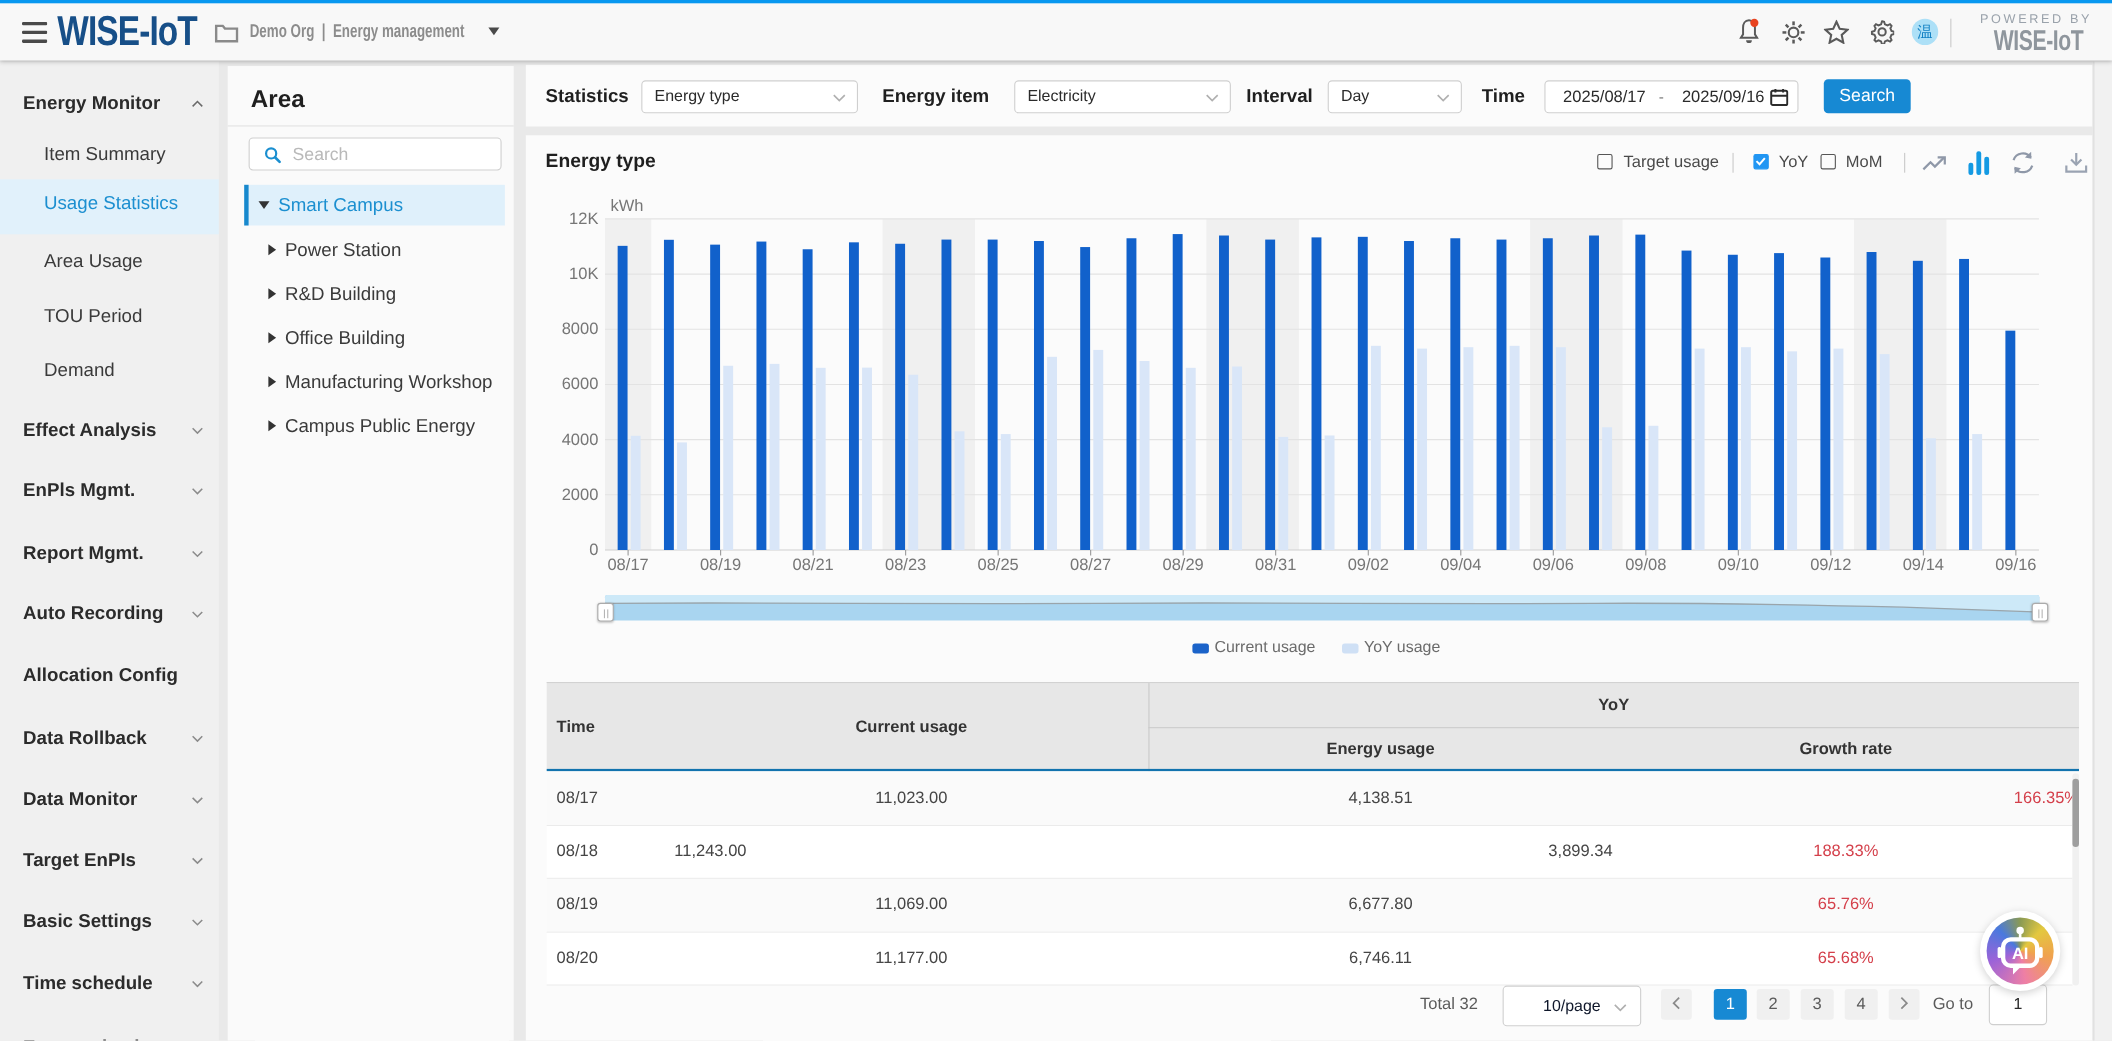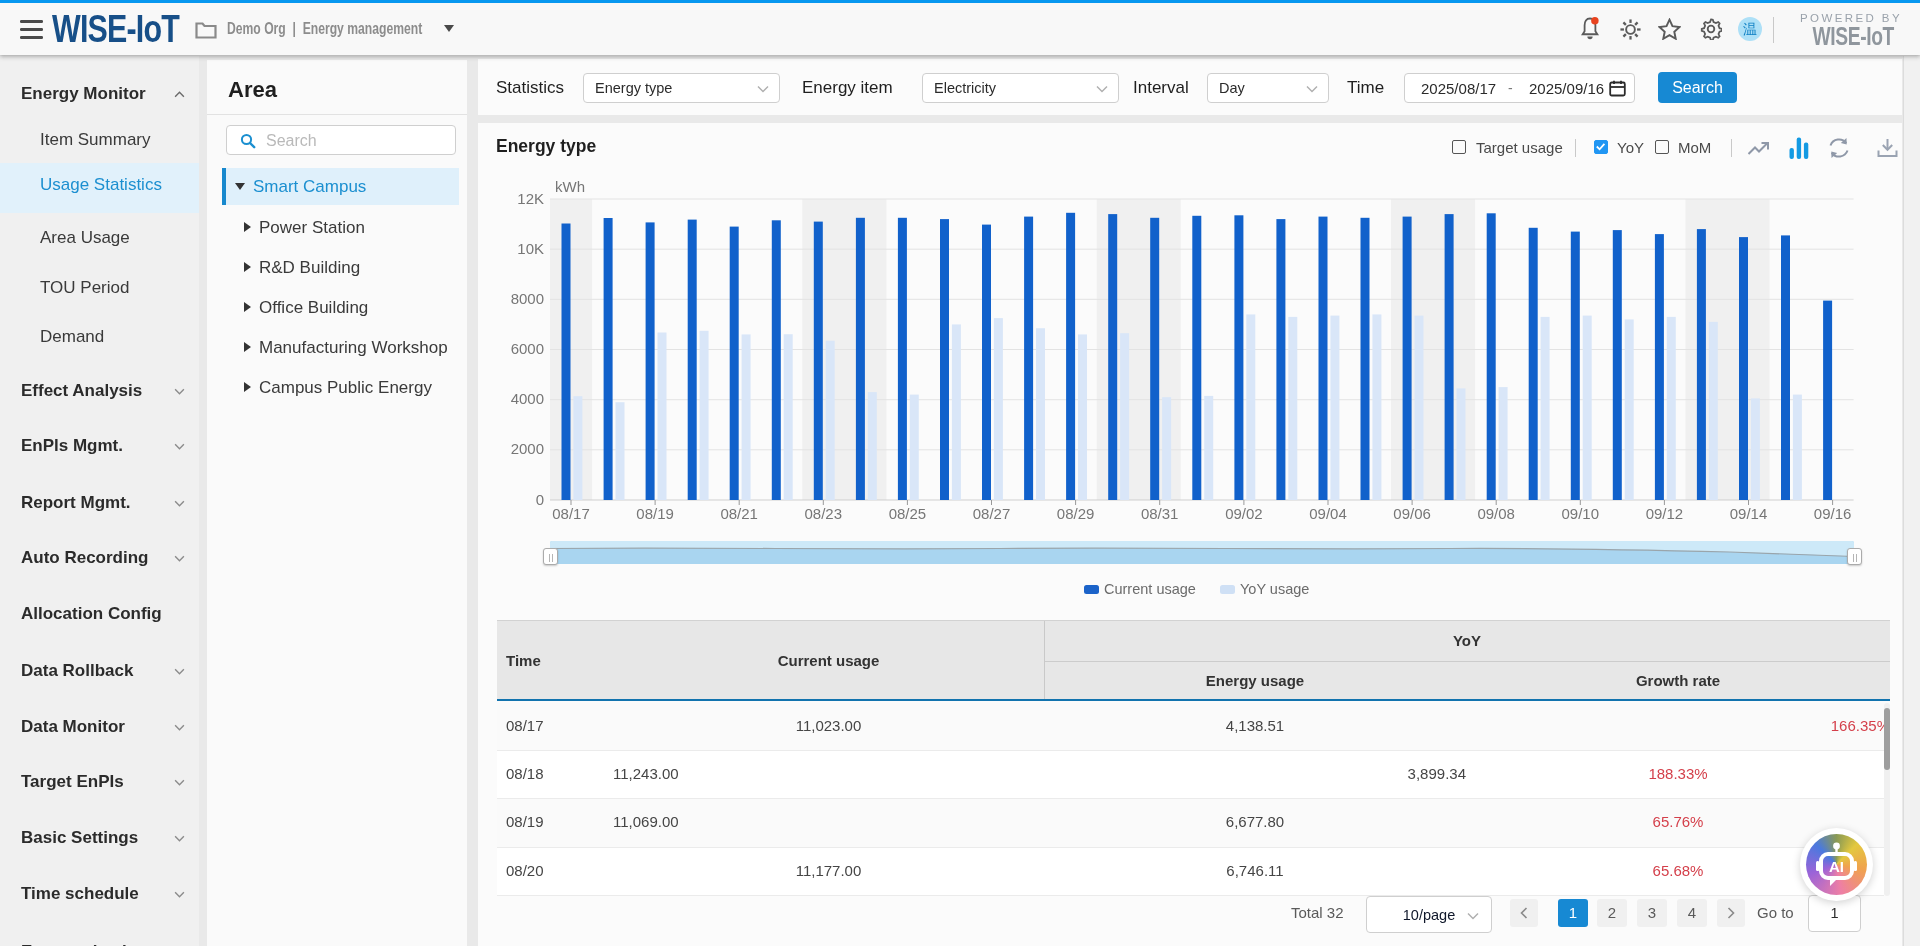--- a/index.html
+++ b/index.html
@@ -162,21 +162,21 @@
     <svg class="abs" style="left:204px;top:6px" width="17" height="17" viewBox="0 0 17 17">
       <rect x="1.2" y="2.5" width="14.6" height="13" rx="1.5" fill="none" stroke="#2b2b2b" stroke-width="1.8"></rect>
       <line x1="1.2" y1="7" x2="15.8" y2="7" stroke="#2b2b2b" stroke-width="1.8"></line>
       <line x1="5" y1="0.8" x2="5" y2="4" stroke="#2b2b2b" stroke-width="1.8"></line>
       <line x1="12" y1="0.8" x2="12" y2="4" stroke="#2b2b2b" stroke-width="1.8"></line>
     </svg>
   </div>
   <div class="abs" style="left:1180px;top:13px;width:79px;height:31px;background:#1789d3;border-radius:4px;color:#fff;font-size:16px;text-align:center;line-height:31px">Search</div>
 </div>
 <style>
-  .flab { top:19px; font-size:17px; font-weight:normal; color:#1f1f1f; }
+  .flab { top:19px; font-size:17px; font-weight:bold; color:#1f1f1f; }
   .fsel { top:14px; height:30px; background:#fff; border:1px solid #cfcfcf; border-radius:4px; }
   .fsel span { position:absolute; left:11px; top:6px; font-size:14.5px; color:#2b2b2b; }
   .fsel svg { position:absolute; right:10px; top:11px; }
 </style>
 
 <div class="abs" style="left:478px;top:123px;width:1424px;height:823px;background:#fbfbfb;overflow:hidden">
   <div class="abs" style="left:18px;top:13px;font-size:17.5px;font-weight:bold;color:#1f1f1f">Energy type</div>
 
   <div class="abs cbox" style="left:974px;top:17px"></div>
   <span class="abs clab" style="left:998px">Target usage</span>
@@ -368,21 +368,21 @@
         <span style="position:absolute;left:969px;width:424px;top:14px;text-align:right;font-size:15px;color:#d43f4a">166.35%</span>
       </div>
       <div style="position:absolute;left:0;top:48.2px;width:1387px;height:48.2px;background:#ffffff;border-bottom:1px solid #ebebeb">
         <span style="position:absolute;left:9px;top:14px;font-size:15px;color:#454545">08/18</span>
         <span style="position:absolute;left:116px;width:431px;top:14px;text-align:left;font-size:15px;color:#454545">11,243.00</span>
         <span style="position:absolute;left:547px;width:422px;top:14px;text-align:right;font-size:15px;color:#454545">3,899.34</span>
         <span style="position:absolute;left:969px;width:424px;top:14px;text-align:center;font-size:15px;color:#d43f4a">188.33%</span>
       </div>
       <div style="position:absolute;left:0;top:96.4px;width:1387px;height:48.2px;background:#fafafa;border-bottom:1px solid #ebebeb">
         <span style="position:absolute;left:9px;top:14px;font-size:15px;color:#454545">08/19</span>
-        <span style="position:absolute;left:116px;width:431px;top:14px;text-align:left;font-size:15px;color:#454545">11,069.00</span>
+        <span style="position:absolute;left:116px;width:431px;top:14px;text-align:center;font-size:15px;color:#454545">11,069.00</span>
         <span style="position:absolute;left:547px;width:422px;top:14px;text-align:center;font-size:15px;color:#454545">6,677.80</span>
         <span style="position:absolute;left:969px;width:424px;top:14px;text-align:center;font-size:15px;color:#d43f4a">65.76%</span>
       </div>
       <div style="position:absolute;left:0;top:144.6px;width:1387px;height:48.2px;background:#ffffff;border-bottom:1px solid #ebebeb">
         <span style="position:absolute;left:9px;top:14px;font-size:15px;color:#454545">08/20</span>
         <span style="position:absolute;left:116px;width:431px;top:14px;text-align:center;font-size:15px;color:#454545">11,177.00</span>
         <span style="position:absolute;left:547px;width:422px;top:14px;text-align:center;font-size:15px;color:#454545">6,746.11</span>
         <span style="position:absolute;left:969px;width:424px;top:14px;text-align:center;font-size:15px;color:#d43f4a">65.68%</span>
       </div>
     <div class="abs" style="left:1387px;top:0;width:6px;height:193px;background:#f0f0f0;border-radius:3px"></div>

